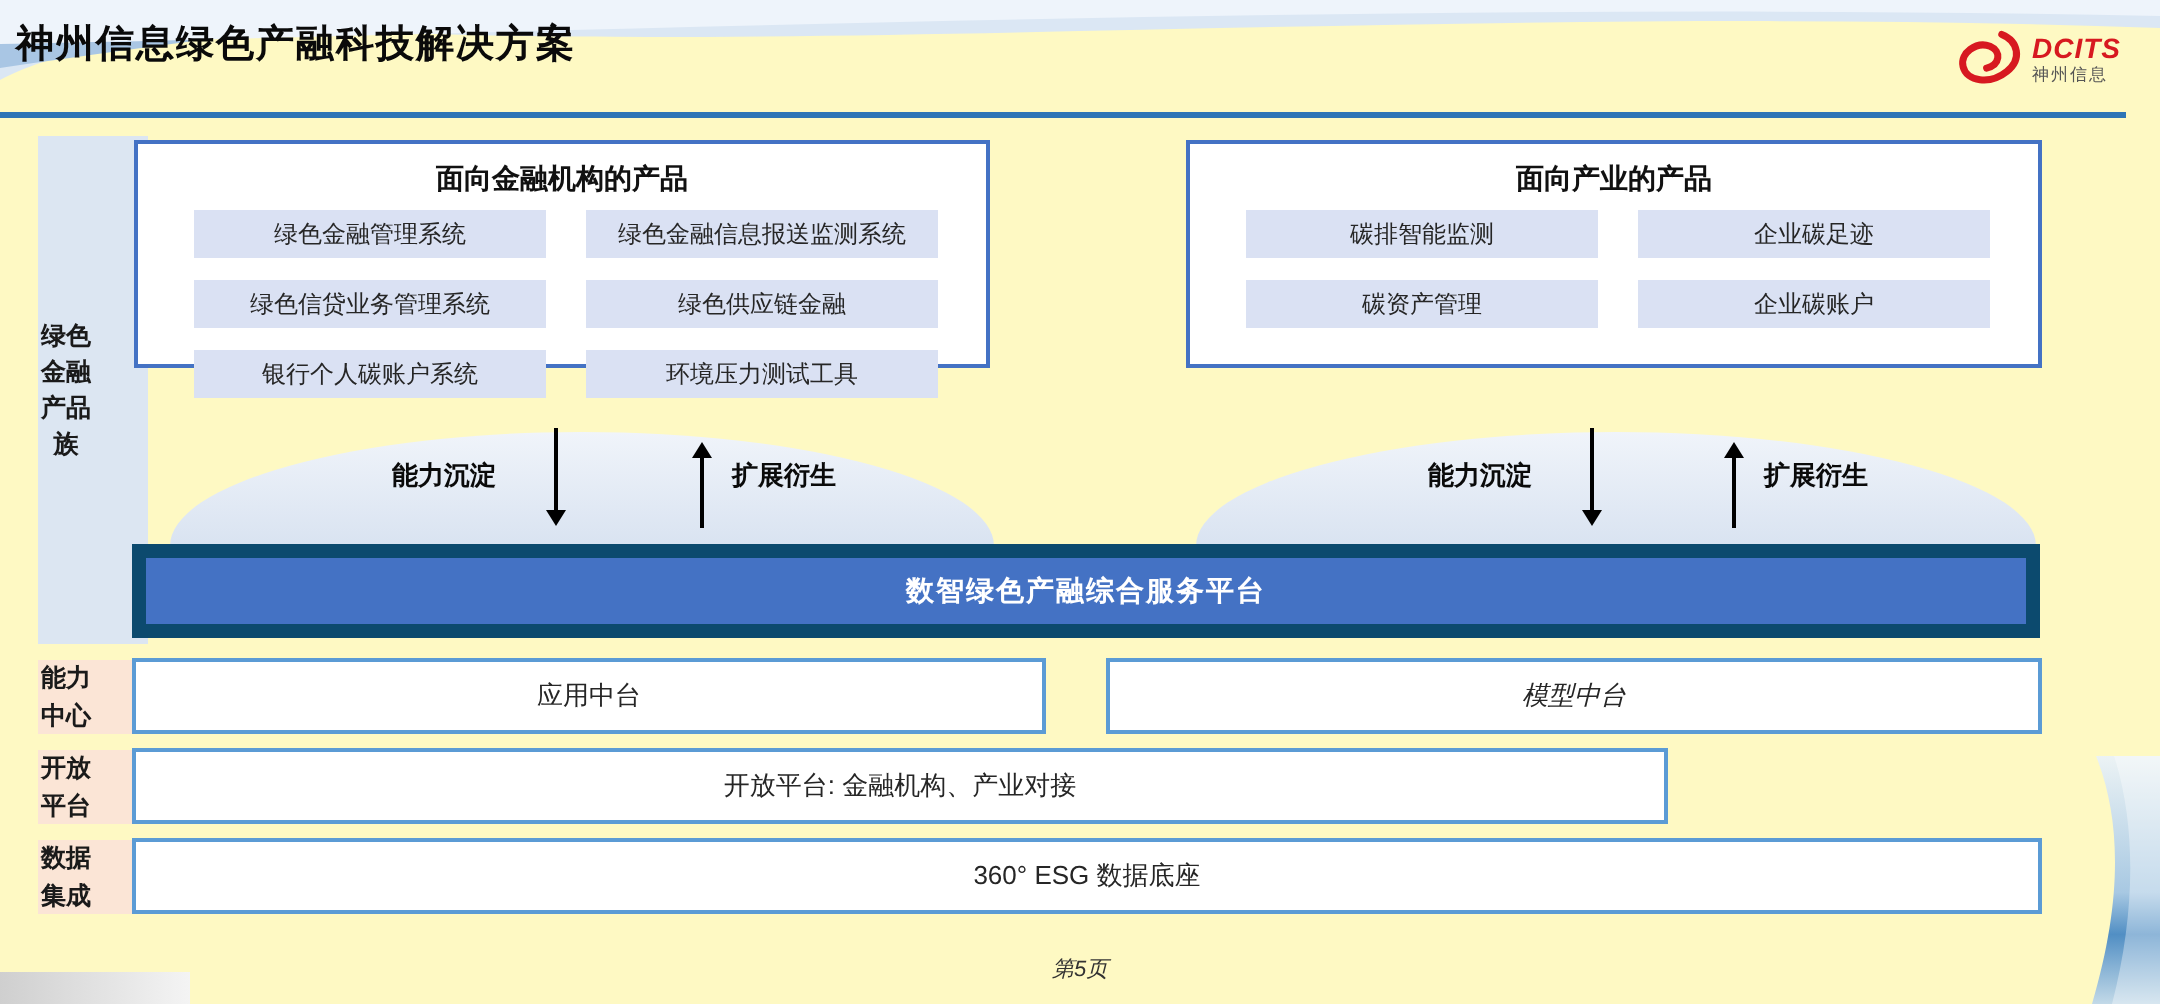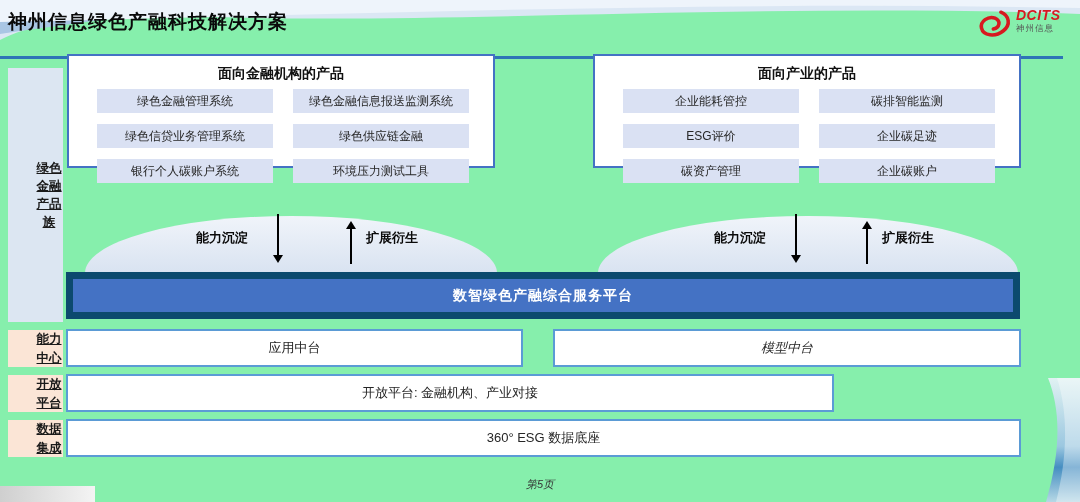--- a/index.html
+++ b/index.html
@@ -1,36 +1,36 @@
 <!DOCTYPE html>
 <html><head>
 <meta charset="utf-8">
 <style>
   * { margin:0; padding:0; box-sizing:border-box; }
   html,body { background:#fff; }
   body { font-family:"Liberation Sans","DejaVu Sans",sans-serif; }
-  .slide { position:relative; width:1080px; height:502px; background:#86efac; overflow:hidden; }
+  .slide { position:relative; width:1080px; height:502px; background:#fef9c3; overflow:hidden; }
 
   
   .hdr-swoosh { position:absolute; top:0; left:0; width:1080px; height:60px; pointer-events:none; }
   .page-title { position:absolute; left:8px; top:9px; font-size:19px; font-weight:bold; color:#0a0a0a; letter-spacing:1px; }
   .hdr-line { position:absolute; left:0; top:56px; width:1063px; height:3px; background:#2e75b6; }
-  .logo { position:absolute; right:12px; top:8px; width:90px; height:42px; display:flex; align-items:flex-start; gap:4px; }
+  .logo { position:absolute; right:12px; top:8px; width:90px; height:42px; display:flex; align-items:center; gap:4px; }
   .logo-txt { display:flex; flex-direction:column; line-height:1; }
   .logo-name { color:#d71920; font-weight:bold; font-style:italic; font-size:14px; letter-spacing:.5px; }
   .logo-sub { color:#555; font-size:8.5px; margin-top:2px; letter-spacing:1px; }
 
   
-  .rail { position:absolute; left:8px; width:55px; display:flex; align-items:center; justify-content:flex-end; text-align:center; font-weight:bold; color:#1a1a1a;text-decoration:underline; }
+  .rail { position:absolute; left:19px; width:55px; display:flex; align-items:center; justify-content:flex-start; text-align:center; font-weight:bold; color:#1a1a1a; }
   .rail-blue { background:#dce6f2; top:68px; height:254px; font-size:12.5px; }
   .rail-peach { background:#fbe5d6; font-size:12.5px; }
   .rail-inner { width:28px; word-break:break-all; line-height:1.45; }
 
   
-  .pbox { position:absolute; top:54px; width:428px; height:114px; background:#fff; border:2px solid #4472c4; }
+  .pbox { position:absolute; top:70px; width:428px; height:114px; background:#fff; border:2px solid #4472c4; }
   .pbox-title { text-align:center; font-size:14px; font-weight:bold; color:#111; margin-top:9px; }
   .chips { position:absolute; left:28px; right:24px; top:33px; display:grid; grid-template-columns:1fr 1fr; column-gap:20px; row-gap:11px; }
   .chip { height:24px; line-height:24px; background:#dae1f3; color:#262626; font-size:12px; text-align:center; overflow:hidden; white-space:nowrap; }
 
   
   .dome { position:absolute; top:216px; height:57px; border-radius:50% 50% 0 0 / 100% 100% 0 0; background:linear-gradient(#f0f4fa,#d9e3f1); }
   .arrow-label { position:absolute; top:229px; font-size:13px; font-weight:bold; color:#0a0a0a; }
   .v-arrow { position:absolute; width:2px; background:#000; }
   .v-arrow.down::after { content:""; position:absolute; bottom:-8px; left:-4px; border:5px solid transparent; border-top:8px solid #000; }
   .v-arrow.up::before { content:""; position:absolute; top:-8px; left:-4px; border:5px solid transparent; border-bottom:8px solid #000; }
@@ -91,23 +91,21 @@
       <div class="chip">绿色信贷业务管理系统</div>
       <div class="chip">绿色供应链金融</div>
       <div class="chip">银行个人碳账户系统</div>
       <div class="chip">环境压力测试工具</div>
     </div>
   </div>
 
   <div class="pbox" style="left:593px;">
     <div class="pbox-title">面向产业的产品</div>
     <div class="chips">
-      <div class="chip">企业能耗管控</div>
       <div class="chip">碳排智能监测</div>
-      <div class="chip">ESG评价</div>
       <div class="chip">企业碳足迹</div>
       <div class="chip">碳资产管理</div>
       <div class="chip">企业碳账户</div>
     </div>
   </div>
 
   <div class="dome" style="left:85px;width:412px;"></div>
   <div class="dome" style="left:598px;width:420px;"></div>
 
   <div class="arrow-label" style="left:196px;">能力沉淀</div>

